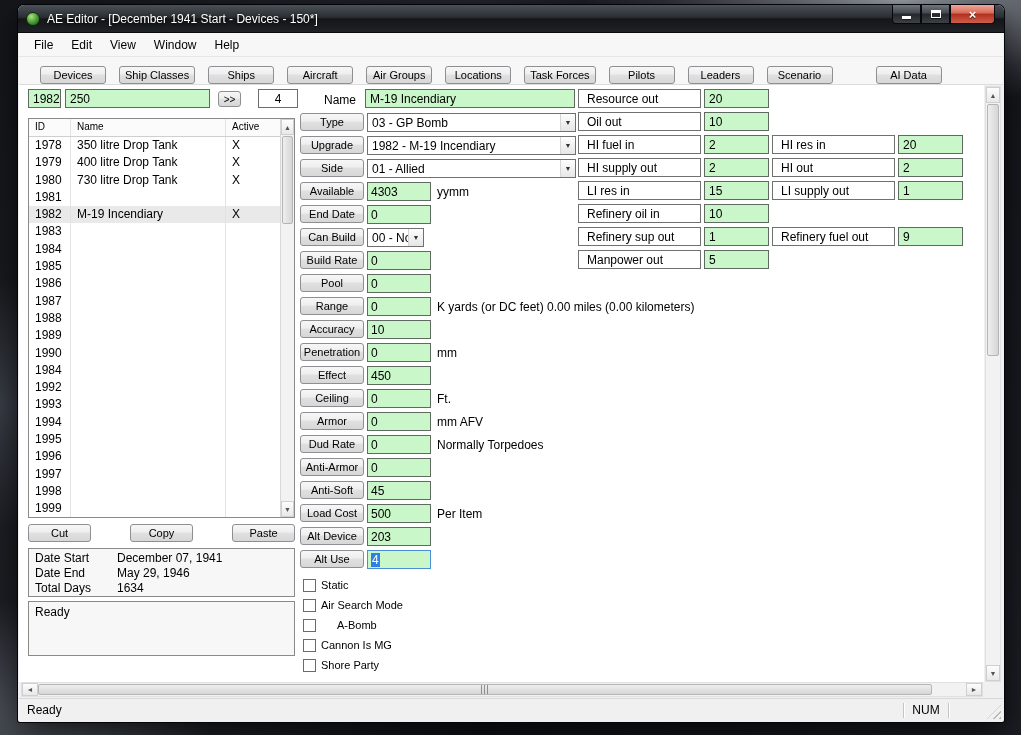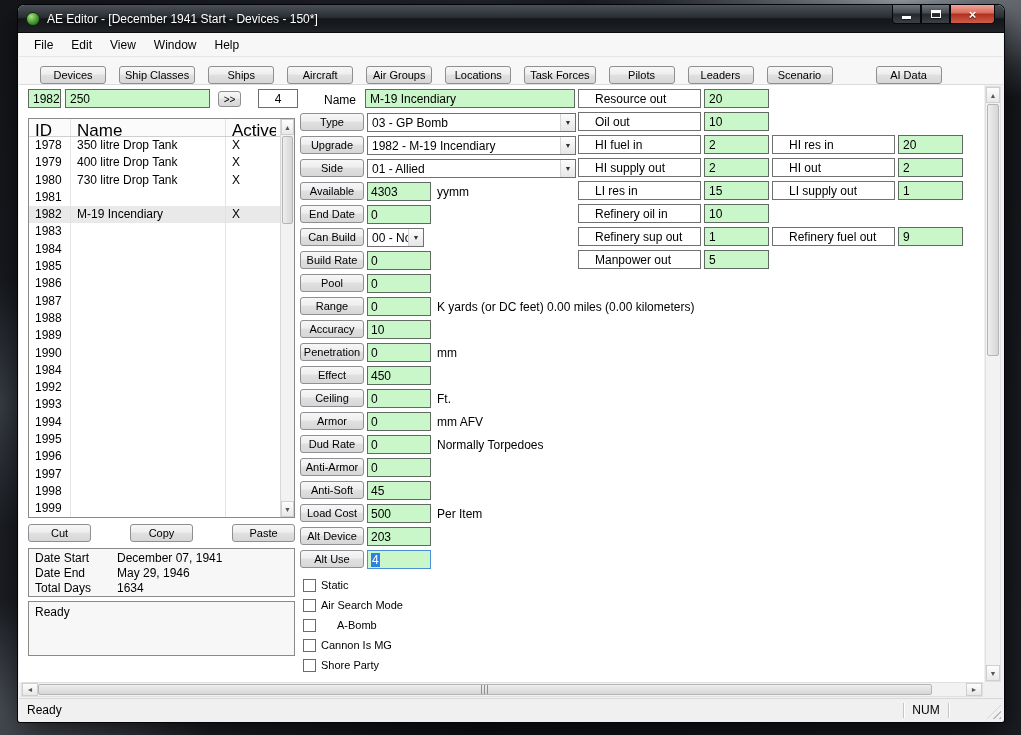--- a/index.html
+++ b/index.html
@@ -57,21 +57,21 @@
   .tbtn:last-child { margin-left: 30px; }
   
   .main { position: absolute; left: 1px; top: 80px; width: 965px; height: 597px; background: #fff; }
   .gf, .wf { position: absolute; height: 19px; border: 1px solid #606a60; background: var(--green);
     font-size: 12px; padding: 2px 4px; overflow: hidden; white-space: nowrap; }
   .wf { background: #fff; border-color: #6d6d6d; text-align: center; }
   .lbl { position: absolute; font-size: 12px; color: #000; white-space: nowrap; }
   
   .device-table { position: absolute; left: 9px; top: 33px; width: 267px; height: 400px;
     border: 1px solid #8a8a8a; background: #fff; overflow: hidden; }
-  .thead { display: flex; height: 18px; background: #fbfbfb; border-bottom: 1px solid #cfcfcf; font-size: 17px; }
+  .thead { display: flex; height: 18px; background: #fbfbfb; border-bottom: 1px solid #cfcfcf; font-size: 10px; }
   .tbody { position: absolute; left: 0; top: 18px; bottom: 0; width: 251px; }
   .trow { display: flex; height: 17.3px; font-size: 12px; }
   .trow.selected { background: #e9e9e9; }
   .tcell { padding: 1px 0 0 6px; overflow: hidden; white-space: nowrap; }
   .thead .tcell { padding-top: 2px; }
   .c0 { width: 42px; border-right: 1px solid #e3e3e3; flex: none; }
   .c1 { width: 155px; border-right: 1px solid #e3e3e3; flex: none; }
   .c2 { width: 50px; flex: none; }
   .tscroll { position: absolute; right: 0; top: 0; bottom: 0; width: 14px;
     background: #f2f2f2; border-left: 1px solid #d8d8d8; }
@@ -101,21 +101,21 @@
   .dd-text { flex: 1; padding: 2px 4px; white-space: nowrap; overflow: hidden; }
   .dd-arrow { width: 15px; flex: none; text-align: center; font-size: 7px; line-height: 17px; color: #333;
     border-left: 1px solid #d5d5d5; background: linear-gradient(#fdfdfd, #e6e6e6); }
   .suffix { position: absolute; left: 418px; font-size: 12px; white-space: nowrap; color: #000; }
   
   .checkrow { position: absolute; left: 284px; height: 16px; display: flex; align-items: center; }
   .checkbox { width: 13px; height: 13px; background: #fff; border: 1px solid #6a6a6a; flex: none; }
   .checklabel { font-size: 11px; margin-left: 5px; white-space: nowrap; }
   
   .ecolabel { position: absolute; width: 123px; height: 19px; border: 1px solid #707070; background: #fff;
-    font-size: 12px; padding: 2px 16px; white-space: nowrap; overflow: hidden; }
+    font-size: 12px; padding: 2px 8px; white-space: nowrap; overflow: hidden; }
   .ecovalue { position: absolute; width: 65px; height: 19px; border: 1px solid #606a60; background: var(--green);
     font-size: 12px; padding: 2px 4px; }
   
   .vscroll { position: absolute; left: 967px; top: 81px; width: 16px; height: 596px;
     background: #f2f2f2; border: 1px solid #e0e0e0; }
   .hscroll { position: absolute; left: 3px; top: 677px; width: 962px; height: 15px;
     background: #f2f2f2; border: 1px solid #e0e0e0; }
   .hscroll .sb-btn { width: 16px; height: 100%; }
   .hscroll .sb-btn.right { position: absolute; right: 0; top: 0; }
   .hthumb { position: absolute; left: 16px; top: 1px; bottom: 1px; width: 894px;

